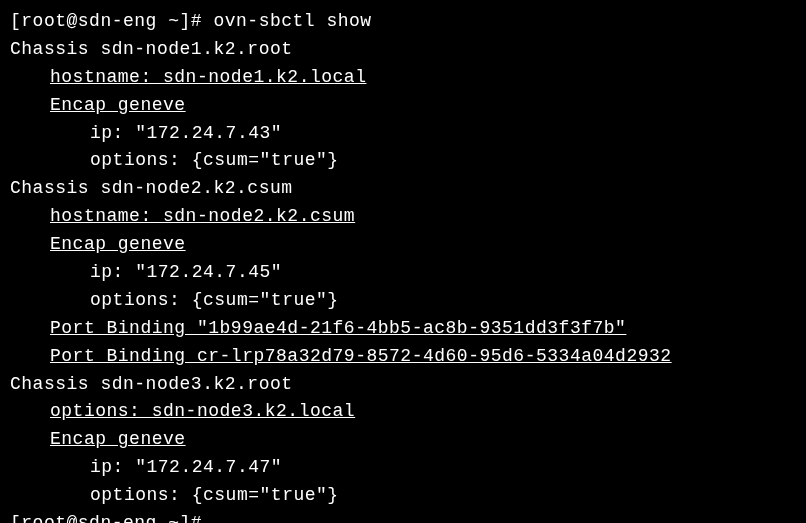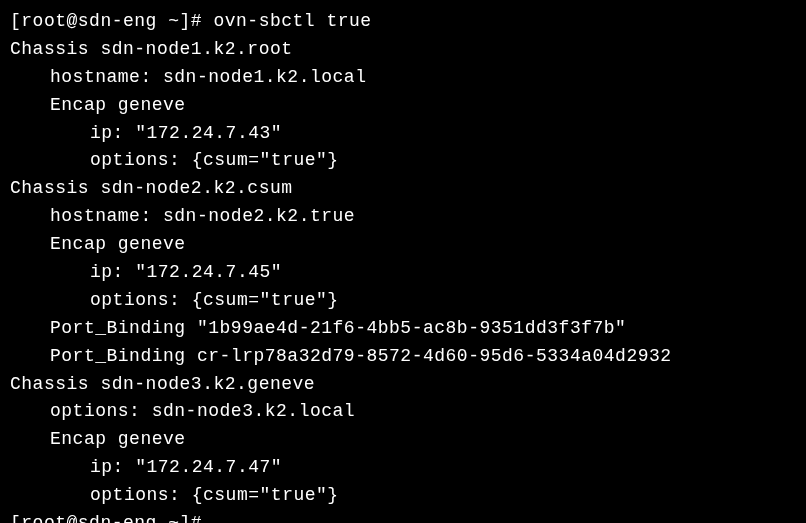--- a/index.html
+++ b/index.html
@@ -13,43 +13,44 @@
       width: 806px;
       height: 523px;
       box-sizing: border-box;
       letter-spacing: 0.5px;
     }
     .line {
       white-space: pre;
     }
     .indent1 {
       padding-left: 40px;
+      text-decoration: underline;
     }
     .indent2 {
       padding-left: 80px;
     }
   </style>
 </head>
 <body>
 
-<div class="line"><span>[root@sdn-eng ~]#</span><span> ovn-sbctl true</span></div>
+<div class="line"><span>[root@sdn-eng ~]#</span><span> ovn-sbctl show</span></div>
 
 <div class="line">Chassis sdn-node1.k2.root</div>
 <div class="line indent1">hostname: sdn-node1.k2.local</div>
 <div class="line indent1">Encap geneve</div>
 <div class="line indent2">ip: "172.24.7.43"</div>
 <div class="line indent2">options: {csum="true"}</div>
 
 <div class="line">Chassis sdn-node2.k2.csum</div>
-<div class="line indent1">hostname: sdn-node2.k2.true</div>
+<div class="line indent1">hostname: sdn-node2.k2.csum</div>
 <div class="line indent1">Encap geneve</div>
 <div class="line indent2">ip: "172.24.7.45"</div>
 <div class="line indent2">options: {csum="true"}</div>
 <div class="line indent1">Port_Binding "1b99ae4d-21f6-4bb5-ac8b-9351dd3f3f7b"</div>
 <div class="line indent1">Port_Binding cr-lrp78a32d79-8572-4d60-95d6-5334a04d2932</div>
 
-<div class="line">Chassis sdn-node3.k2.geneve</div>
+<div class="line">Chassis sdn-node3.k2.root</div>
 <div class="line indent1">options: sdn-node3.k2.local</div>
 <div class="line indent1">Encap geneve</div>
 <div class="line indent2">ip: "172.24.7.47"</div>
 <div class="line indent2">options: {csum="true"}</div>
 
 <div class="line">[root@sdn-eng ~]#</div>
 
 </body></html>

